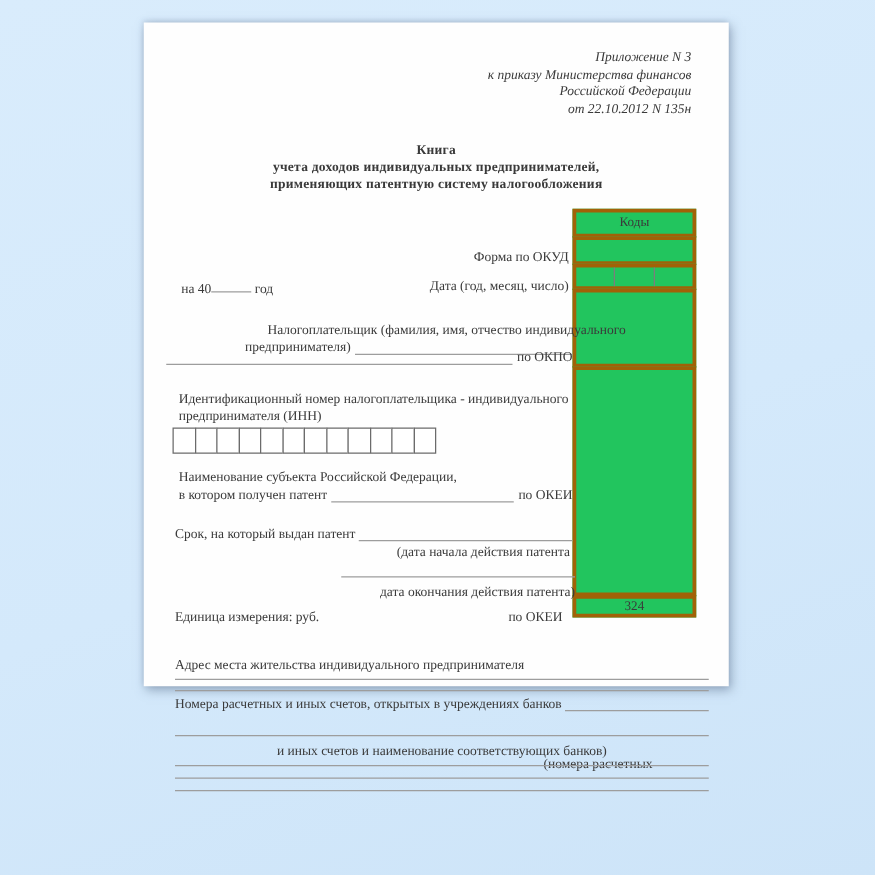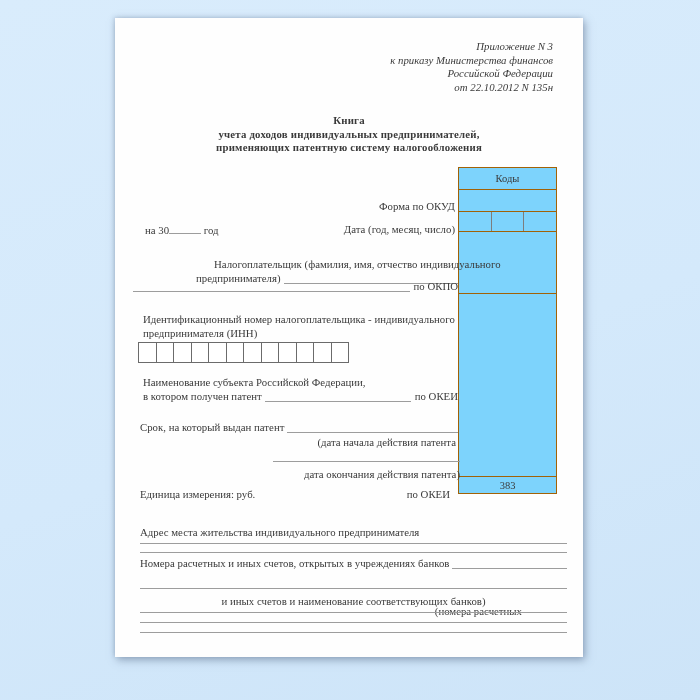--- a/index.html
+++ b/index.html
@@ -3,37 +3,37 @@
 <meta charset="utf-8">
 <style>
   html,body{margin:0;padding:0;}
   body{
     width:700px;height:700px;position:relative;overflow:hidden;
     background:linear-gradient(160deg,#d9ecfc 0%,#d4e9fb 55%,#cde4f8 100%);
     font-family:"Liberation Serif","DejaVu Serif",serif;
     color:#3a3a3a;
   }
   .paper{
-    position:absolute;left:115px;top:18px;width:468px;height:639px;
+    position:absolute;left:115px;top:18px;width:468px;height:531px;
     background:#fefefe;
     box-shadow:2px 3px 8px rgba(80,100,130,.5),-1px -1px 4px rgba(100,120,150,.25);
   }
   .abs{position:absolute;}
   .txt{font-size:10.8px;line-height:13.5px;white-space:nowrap;}
   .note{font-style:italic;text-align:right;}
   .title{font-weight:700;text-align:center;letter-spacing:.2px;}
   .right{}
   .row{position:absolute;display:flex;align-items:flex-end;}
   .row .lbl{white-space:nowrap;font-size:10.8px;line-height:13.5px;}
   .fill{flex:1 1 auto;min-width:18px;border-bottom:1px solid #9d9d9d;margin:0 0 2px 3px;}
   .hline{position:absolute;height:0;border-bottom:1px solid #9d9d9d;}
   
   .ctable{position:absolute;left:343px;top:149px;width:99px;font-size:10.5px;}
-  .ctable .trow{box-sizing:border-box;border:1px solid #a16207;margin-top:-1px;width:100%;
-    display:flex;align-items:center;justify-content:center;background:#7dd3fc;}
+  .ctable .trow{box-sizing:border-box;border:3px solid #a16207;margin-top:-1px;width:100%;
+    display:flex;align-items:center;justify-content:center;background:#22c55e;}
   .ctable .trow:first-child{margin-top:0;}
   .ctable .r-hdr{height:23px;}
   .ctable .r-okud{height:23px;}
   .ctable .r-date{height:21px;padding:0;justify-content:stretch;}
   .ctable .r-gap1{height:63px;}
   .ctable .r-big{height:184px;}
   .ctable .r-okei{height:18px;}
   .ctable .dcell{flex:1 1 0;height:100%;border-right:1px solid #7d7d7d;}
   .ctable .dcell:last-child{border-right:none;}
   
@@ -63,26 +63,26 @@
   <div class="ctable">
     <div class="trow r-hdr">Коды</div>
     <div class="trow r-okud"></div>
     <div class="trow r-date">
         <div class="dcell"></div>
         <div class="dcell"></div>
         <div class="dcell"></div>
       </div>
     <div class="trow r-gap1"></div>
     <div class="trow r-big"></div>
-    <div class="trow r-okei">383</div>
+    <div class="trow r-okei">324</div>
   </div>
 
   <div class="abs txt right" style="top:182px;right:128px;">Форма по ОКУД</div>
 
-  <div class="abs txt" style="top:205px;left:30px;"><span>на 30</span><span class="blank20"></span> <span>год</span></div>
+  <div class="abs txt" style="top:205px;left:30px;"><span>на 40</span><span class="blank20"></span> <span>год</span></div>
 
   <div class="abs txt right" style="top:205px;right:128px;">Дата (год, месяц, число)</div>
 
   <div class="abs txt right" style="top:240px;left:60px;right:125px;margin-left:39px;">Налогоплательщик (фамилия, имя, отчество индивидуального</div>
   <div class="row" style="top:254px;left:81px;right:125px;">
     <span class="lbl">предпринимателя)</span>
     <span class="fill"></span>
   </div>
 
   <div class="row" style="top:262px;left:18px;right:125px;">

